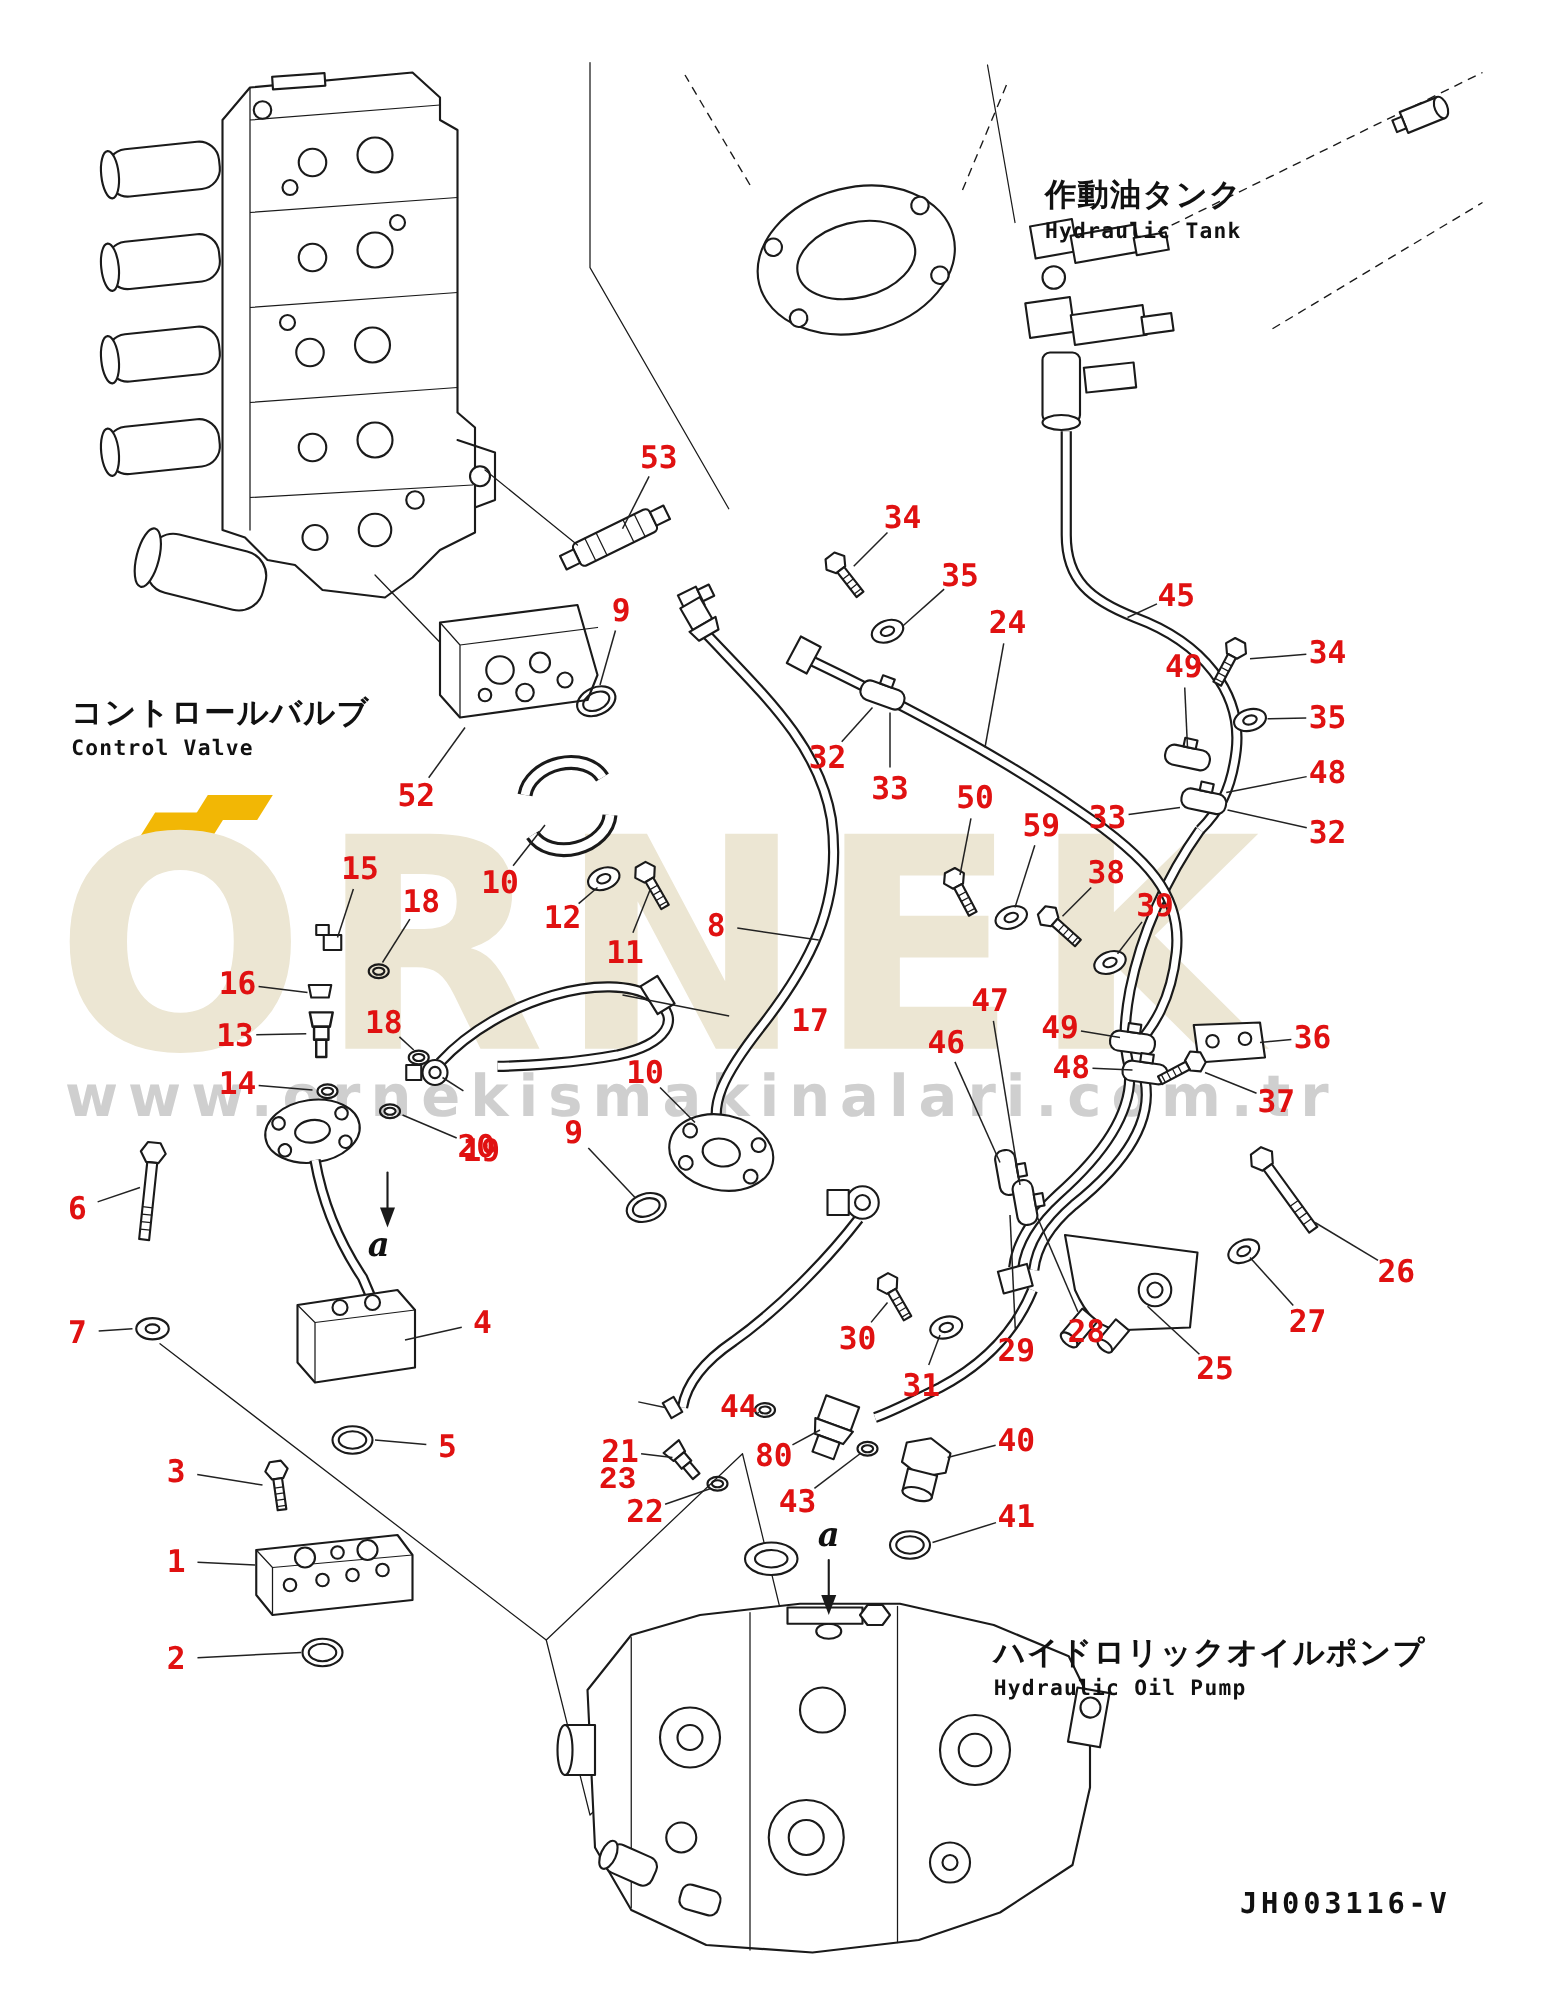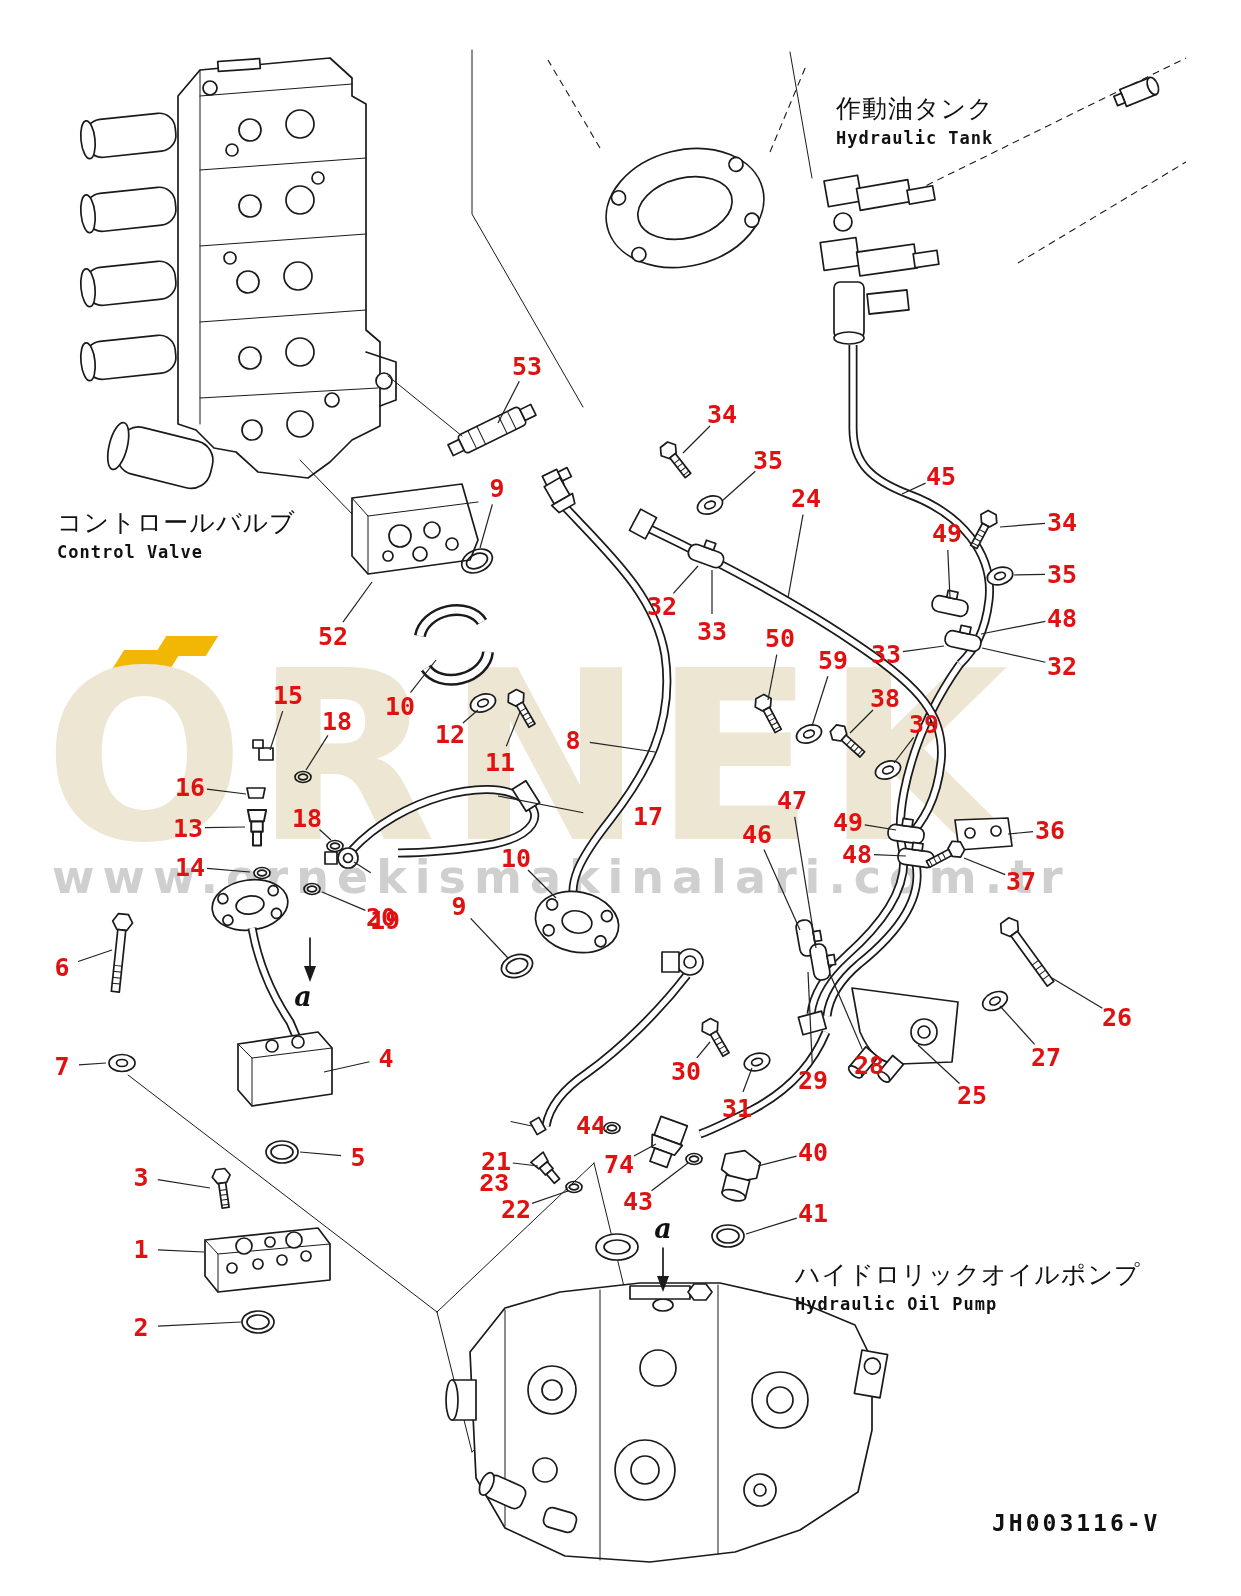--- a/index.html
+++ b/index.html
@@ -47,21 +47,21 @@
     font-family:"DejaVu Sans Mono", monospace;font-weight:bold;
     font-size:25px;color:var(--callout);white-space:nowrap;
   }
   .annot{
     position:absolute;transform:translate(-50%,-50%);
     font-family:"DejaVu Serif", serif;font-style:italic;font-weight:bold;
     font-size:27px;color:#111;
   }
   
   .comp-label{position:absolute;z-index:5;color:#111;}
-  .comp-label .jp{font-size:25px;font-weight:normal;font-family:"DejaVu Sans",sans-serif;letter-spacing:1px;}
+  .comp-label .jp{font-size:25px;font-weight:bold;font-family:"DejaVu Sans",sans-serif;letter-spacing:1px;margin-top:47px;}
   .comp-label .en{font-size:17px;font-weight:bold;font-family:"DejaVu Sans Mono",monospace;margin-top:3px;letter-spacing:1px;}
   .lbl-tank{left:836px;top:92px;}
   .lbl-valve{left:57px;top:506px;}
   .lbl-pump{left:795px;top:1258px;}
   .drawing-no{
     position:absolute;left:992px;top:1510px;z-index:5;
     font-family:"DejaVu Sans Mono",monospace;font-weight:bold;
     font-size:23px;letter-spacing:3px;color:#111;
   }
 </style>
@@ -635,21 +635,21 @@
       <div class="callout" style="left: 869px; top: 1065px;">28</div>
       <div class="callout" style="left: 813px; top: 1080px;">29</div>
       <div class="callout" style="left: 737px; top: 1108px;">31</div>
       <div class="callout" style="left: 972px; top: 1095px;">25</div>
       <div class="callout" style="left: 62px; top: 1066px;">7</div>
       <div class="callout" style="left: 386px; top: 1058px;">4</div>
       <div class="callout" style="left: 494px; top: 1184px; font-family: Liberation Mono, monospace;">23</div>
       <div class="callout" style="left: 591px; top: 1125px;">44</div>
       <div class="callout" style="left: 358px; top: 1157px;">5</div>
       <div class="callout" style="left: 496px; top: 1161px;">21</div>
-      <div class="callout" style="left: 619px; top: 1164px;">74</div>
+      <div class="callout" style="left: 619px; top: 1164px;">80</div>
       <div class="callout" style="left: 141px; top: 1177px;">3</div>
       <div class="callout" style="left: 813px; top: 1152px;">40</div>
       <div class="callout" style="left: 638px; top: 1201px;">43</div>
       <div class="callout" style="left: 516px; top: 1209px;">22</div>
       <div class="callout" style="left: 813px; top: 1213px;">41</div>
       <div class="callout" style="left: 141px; top: 1249px;">1</div>
       <div class="callout" style="left: 141px; top: 1327px;">2</div>
       <div class="annot" style="left: 303px; top: 996px;">a</div>
       <div class="annot" style="left: 663px; top: 1228px;">a</div>
     </div>

